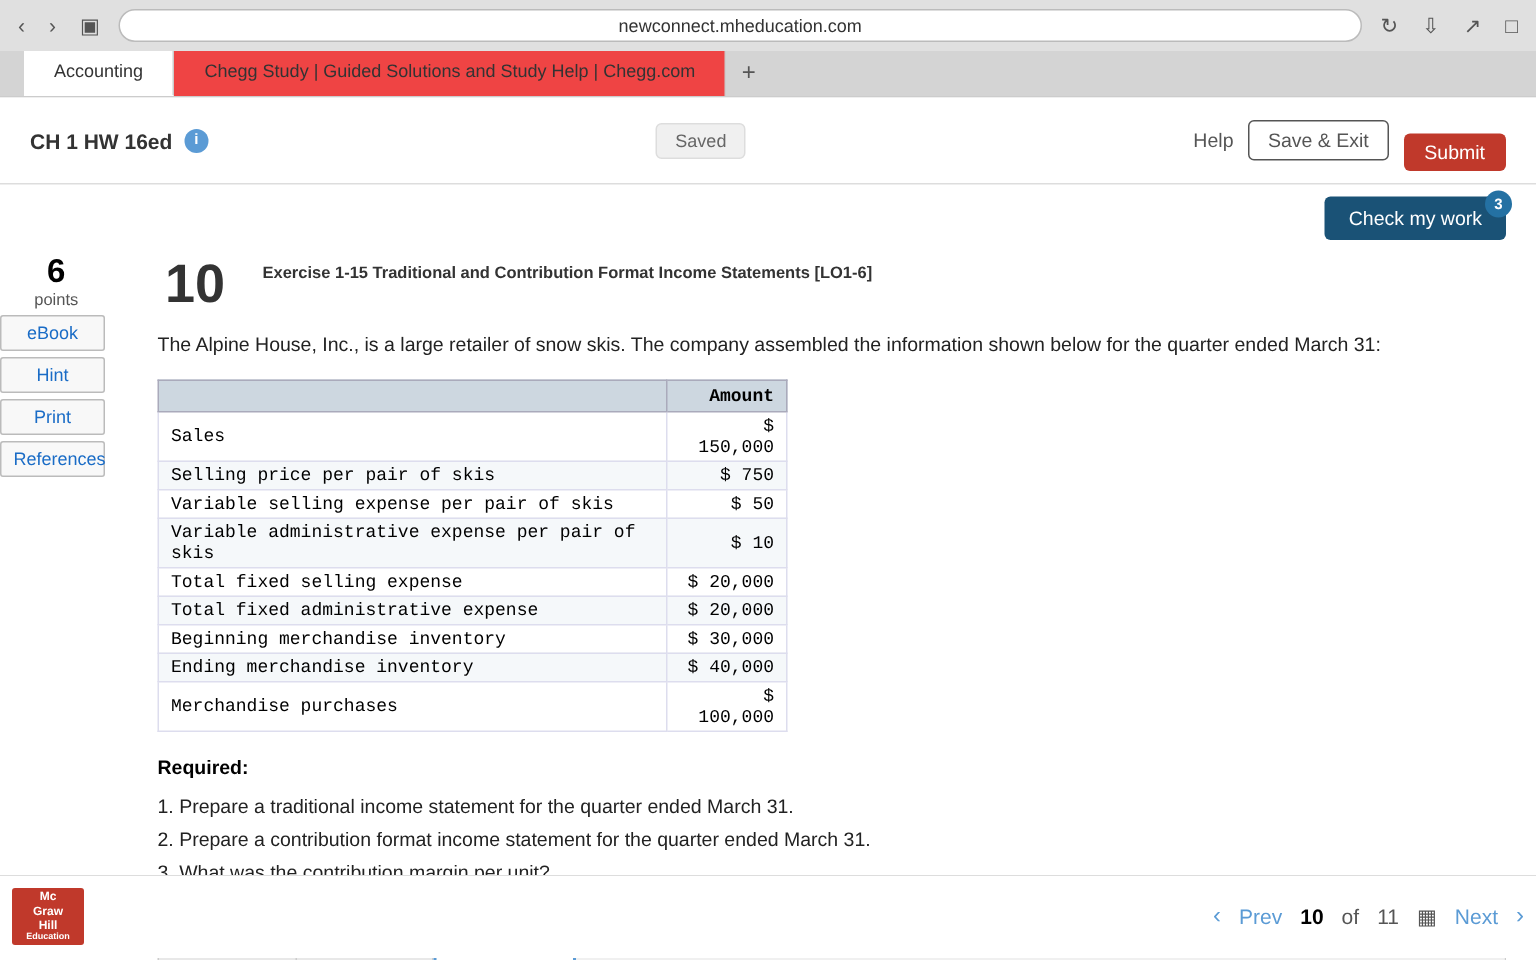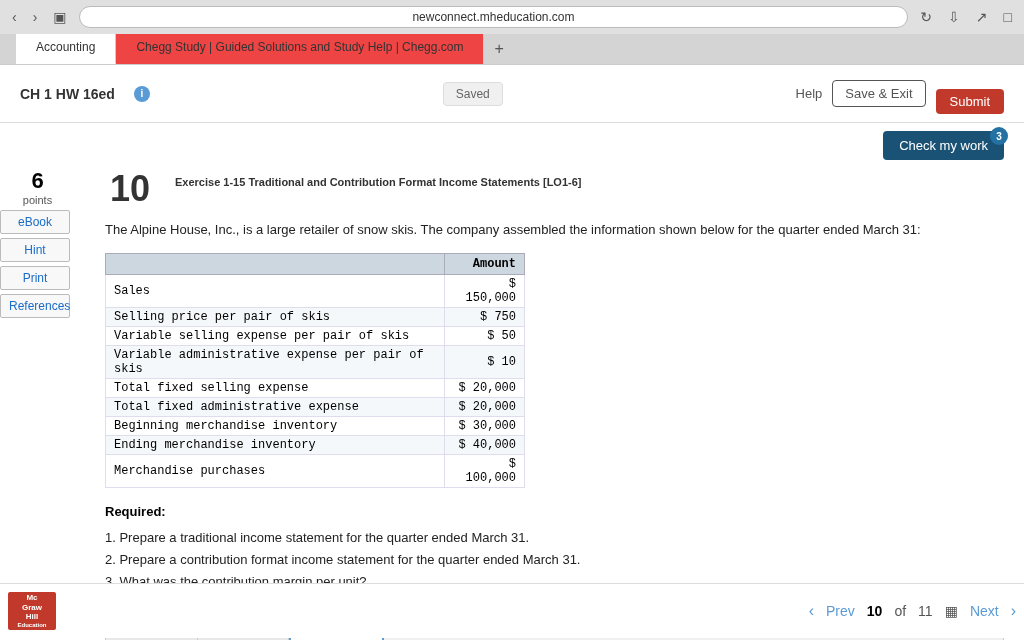--- a/index.html
+++ b/index.html
@@ -28,21 +28,21 @@
       flex: 1; padding: 3px 10px; border: 1px solid #bbb; border-radius: 12px;
       font-size: 12px; background: #fff; color: #333; text-align: center;
     }
     .plus-btn { padding: 6px 10px; font-size: 16px; color: #555; cursor: pointer; }
 
     
     .app-header {
       display: flex; align-items: center; justify-content: space-between;
       padding: 8px 20px; border-bottom: 1px solid #ddd; background: #fff;
     }
-    .app-header-left { display: flex; align-items: center; gap: 19px; font-size: 14px; font-weight: bold; color: #333; }
+    .app-header-left { display: flex; align-items: center; gap: 8px; font-size: 14px; font-weight: bold; color: #333; }
     .info-icon {
       display: inline-flex; align-items: center; justify-content: center;
       width: 16px; height: 16px; border-radius: 50%; background: #5b9bd5;
       color: #fff; font-size: 10px; font-weight: bold; cursor: pointer;
     }
     .saved-badge {
       background: #f0f0f0; border: 1px solid #ddd; border-radius: 4px;
       padding: 4px 12px; font-size: 12px; color: #666;
     }
     .header-btns { display: flex; align-items: center; gap: 10px; }

